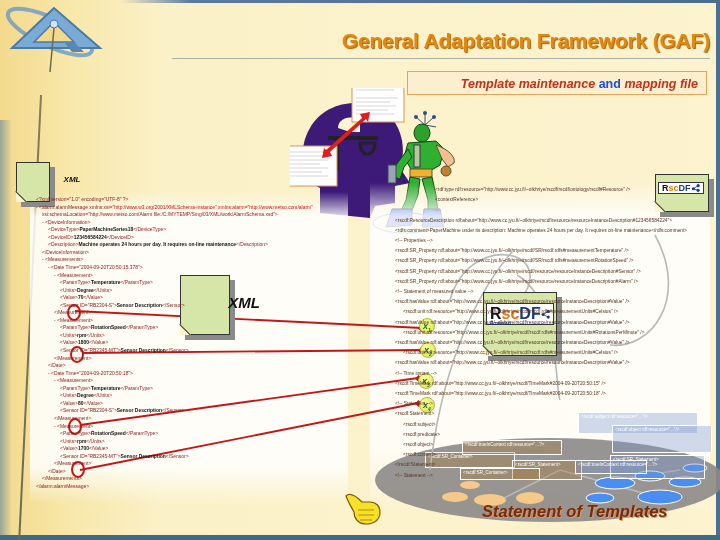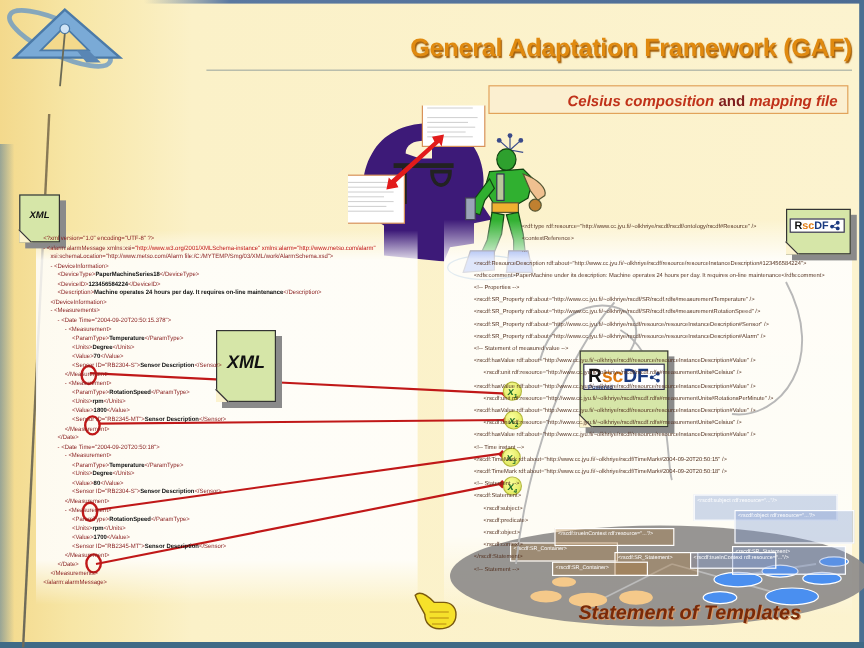--- a/index.html
+++ b/index.html
@@ -42,21 +42,21 @@
   .title-rule {
     position: absolute; left: 172px; top: 58px; width: 538px; height: 1px;
     background: #a9b0a5;
   }
   .subtitle-box {
     position: absolute; left: 407px; top: 71px; width: 300px; height: 24px;
     border: 1px solid #e2a35a; background: #fbefd0;
     font-size: 12.5px; line-height: 24px; text-align: right; padding-right: 8px; box-sizing: border-box;
   }
   .subtitle-box .em { color: #c0321a; font-style: italic; font-weight: bold; }
-  .subtitle-box .plain { color: #7f1d1d; font-weight: bold; }
+  .subtitle-box .plain { color: #1d4ed8; font-weight: bold; }
 
   
   .head { position: absolute; left: 290px; top: 88px; width: 130px; height: 130px; }
 
   
   .robot { position: absolute; left: 370px; top: 105px; width: 95px; height: 130px; }
 
   
   .xml-panel {
     position: absolute; left: 30px; top: 192px; width: 318px; height: 312px;
@@ -85,21 +85,21 @@
     box-shadow: 5px 5px 0 #8a8a8a;
   }
   .note .fold {
     position: absolute; left: -1px; bottom: -1px; width: 0; height: 0;
     border-left: 11px solid #fcf3cf; border-top: 11px solid transparent;
   }
   .note .fold::after {
     content: ""; position: absolute; left: -11px; top: -11px; width: 15px; height: 1px;
     background: #333; transform: rotate(45deg); transform-origin: left top;
   }
-  .note-label { position: absolute; width: 100%; text-align: center; font-weight: bold; font-style: italic; color: #111; }
+  .note-label { position: absolute; width: 100%; text-align: center; font-weight: bold; font-style: italic; color: #111; padding-left: 39px; }
 
   .rsc-logo {
     position: absolute; background: #fff; border: 1px solid #334;
     display: flex; align-items: center; padding: 0 3px; box-sizing: border-box;
   }
   .rsc-logo .r { color: #111; font-weight: bold; }
   .rsc-logo .sc { color: #e07a10; font-weight: bold; }
   .rsc-logo .df { color: #1a3a80; font-weight: bold; }
   .rsc-sub { position: absolute; color: #1a3a80; font-weight: bold; }
 
@@ -151,21 +151,21 @@
   <polygon points="52,20 32,40 72,40" fill="#f3d98c" stroke="#4b7aa8" stroke-width="1.5"></polygon>
   <polygon points="62,40 72,40 82,50 70,50" fill="#5a86b4"></polygon>
   <circle cx="52" cy="22" r="4" fill="#d0e4f6" stroke="#4b7aa8"></circle>
   <line x1="52" y1="26" x2="48" y2="70" stroke="#6b6a55" stroke-width="1.5"></line>
 </svg>
 
 <div class="title">General Adaptation Framework (GAF)</div>
 <div class="title-rule"></div>
 
 <div class="subtitle-box">
-  <span class="em">Celsius composition</span>
+  <span class="em">Template maintenance</span>
   <span class="plain">and</span>
   <span class="em">mapping file</span>
 </div>
 
 <svg class="head" viewBox="0 0 130 130">
   <path d="M30,125 L30,100 C10,90 8,60 20,40 C32,18 60,10 85,18 C110,28 118,58 110,80 L120,95 L105,98 L105,115 L85,118 L80,130 Z" fill="#3d1a78"></path>
   <path d="M48,40 C48,30 60,28 70,30 L70,44 L60,44 Z" fill="#fcf3cf"></path>
   <rect x="38" y="48" width="50" height="4" fill="#222"></rect>
   <rect x="45" y="52" width="4" height="30" fill="#222"></rect>
   <path d="M70,55 C70,70 85,70 85,55 Z" fill="none" stroke="#222" stroke-width="3"></path>

